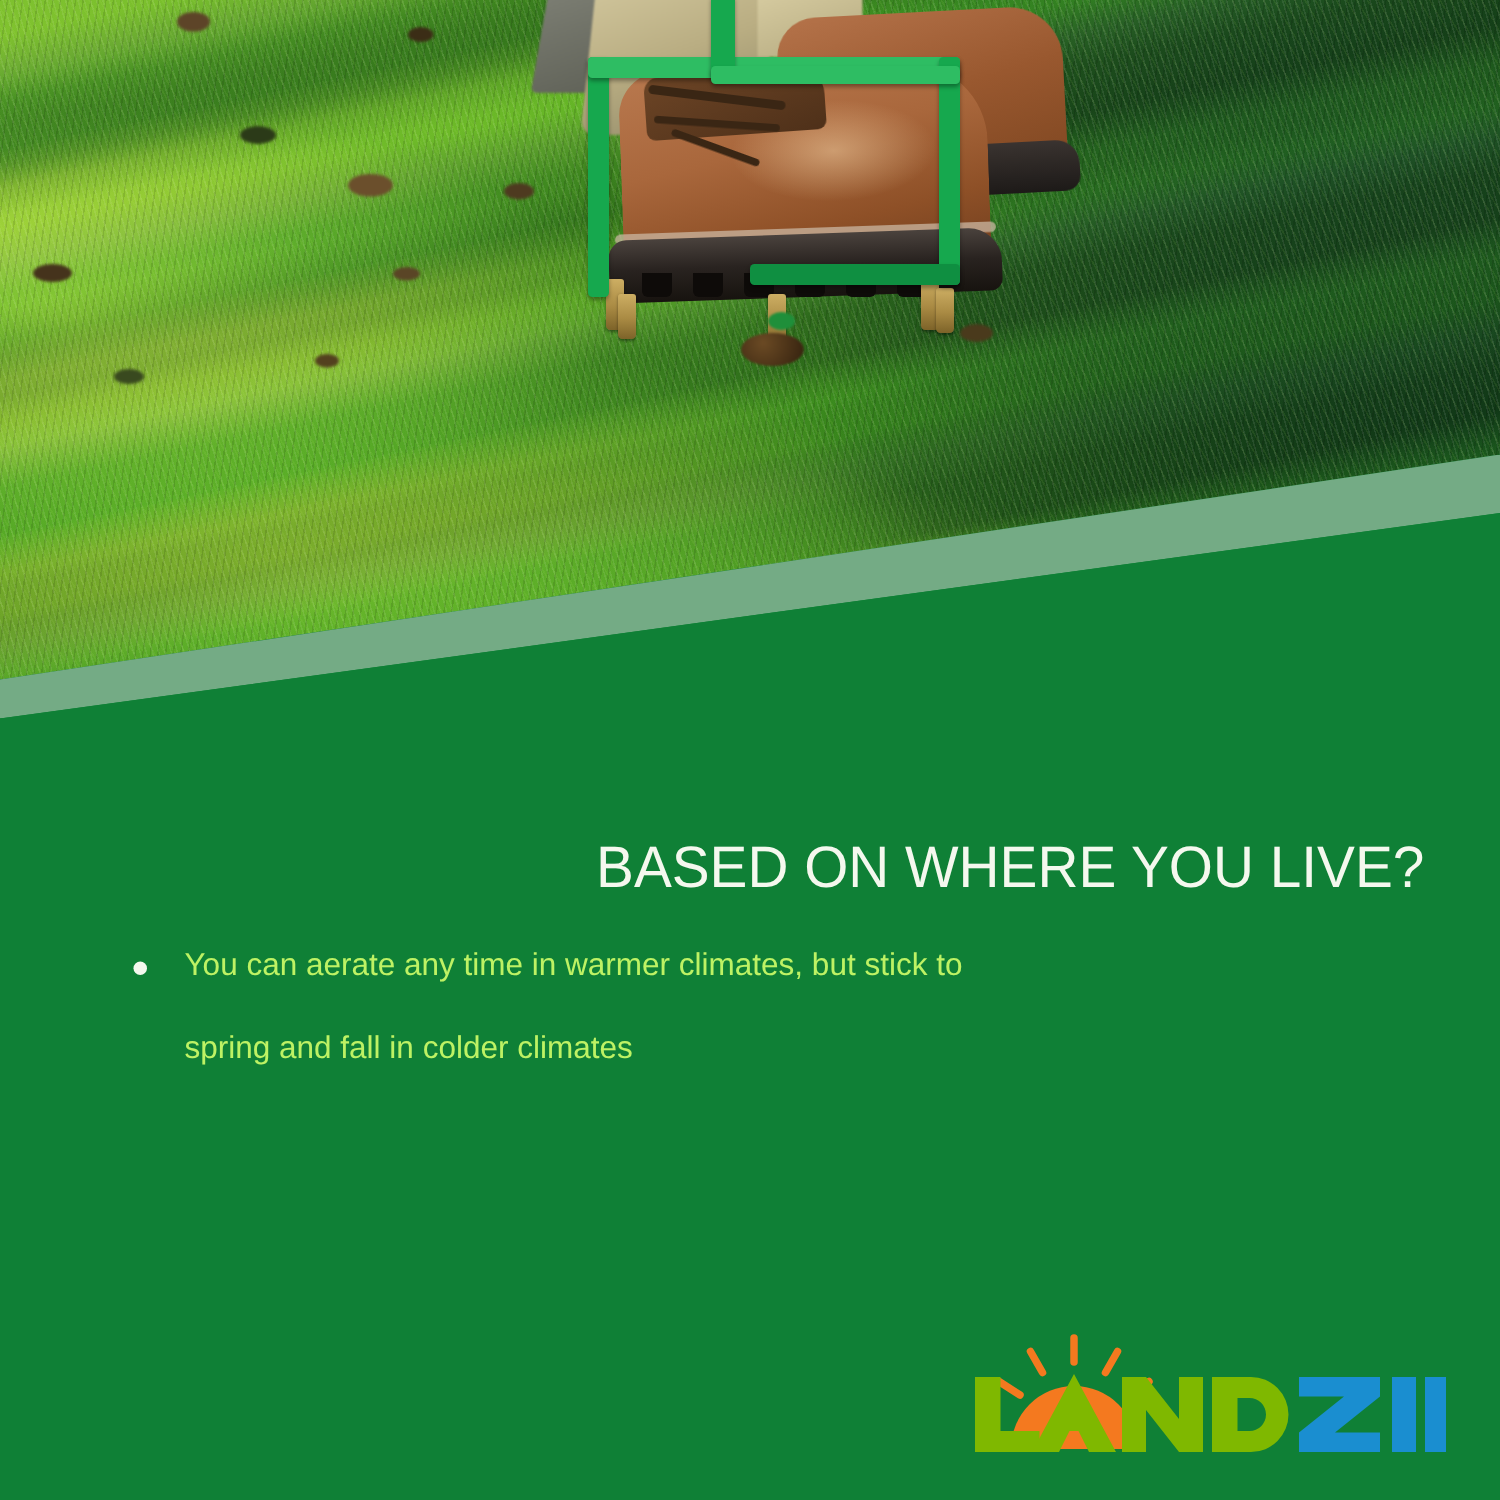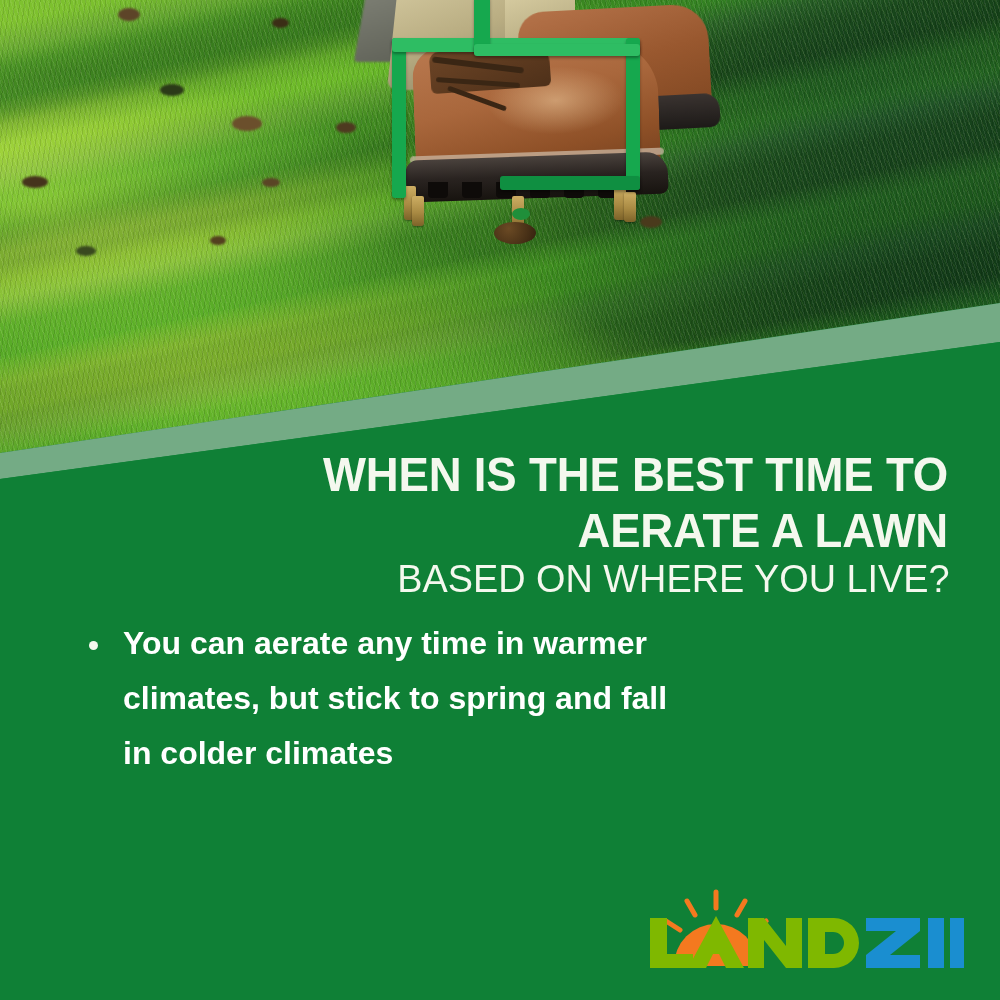--- a/index.html
+++ b/index.html
@@ -209,24 +209,24 @@
     white-space:nowrap;
   }
 
   .bullets{
     position:absolute;left:66px;top:616px;width:620px;
     list-style:none;margin:0;padding:0;
   }
   .bullet{
     position:relative;
     padding-left:57px;
-    color:#ffffff;
-    font-size:32px;
+    color:#bef264;
+    font-size:21px;
     line-height:55px;
-    font-weight:bold;
+    font-weight:normal;
     margin-bottom:0px;
   }
   .bullet::before{
     content:"";
     position:absolute;left:23px;top:25px;
     width:9px;height:9px;border-radius:50%;
     background:#f4f8ee;
   }
 
   
@@ -297,24 +297,20 @@
       <div class="frame-bar dark" style="left:166px;top:52px;width:6px;height:6px;opacity:0;"></div>
     </div>
 
     <div class="grass-blur"></div>
   </div>
 
   <div class="sage"></div>
 
   <div class="panel"></div>
 
-  <div class="titleblock">
-    <span class="title-line">WHEN IS THE BEST TIME TO</span>
-    <span class="title-line">AERATE A LAWN</span>
-  </div>
   <div class="subtitle">BASED ON WHERE YOU LIVE?</div>
 
   <ul class="bullets">
     <li class="bullet">You can aerate any time in warmer climates, but stick to spring and fall in colder climates</li>
   </ul>
 
   <div class="logo">
     <svg viewBox="0 0 320 84" xmlns="http://www.w3.org/2000/svg" aria-hidden="true">
 
       <g stroke="#f4791f" stroke-width="5" stroke-linecap="round">

